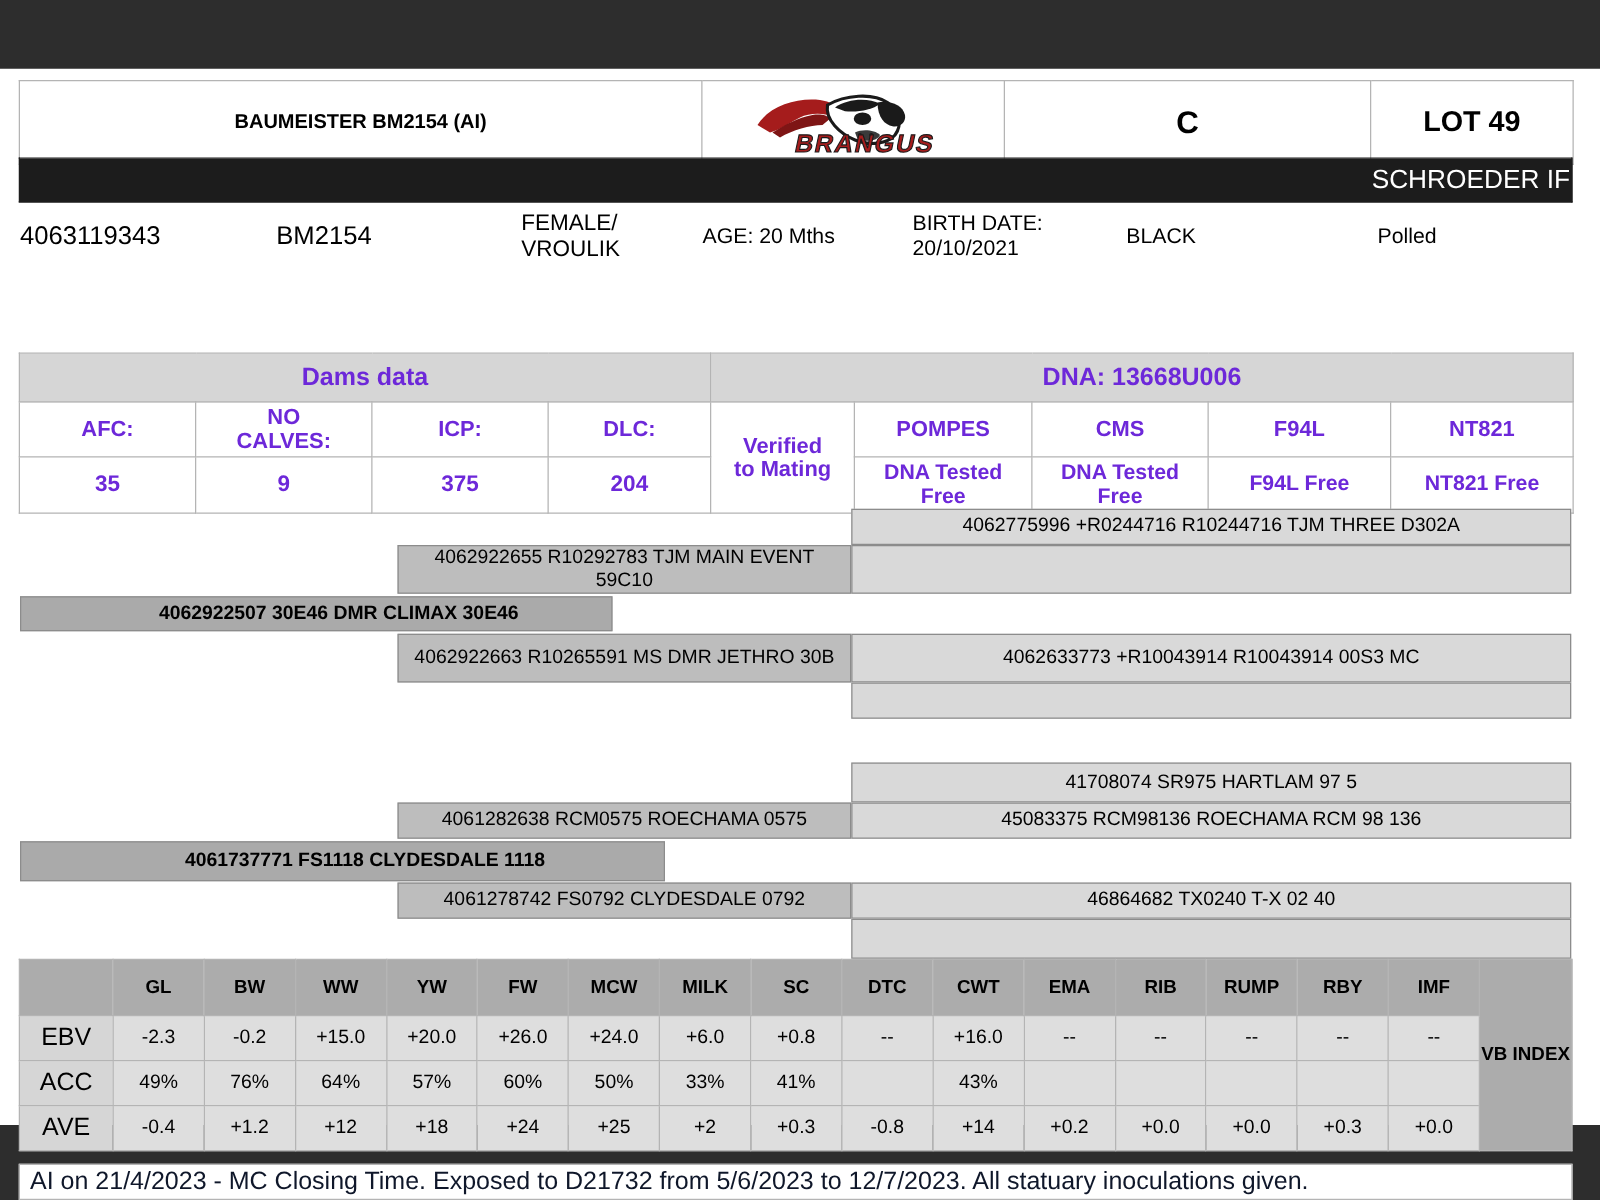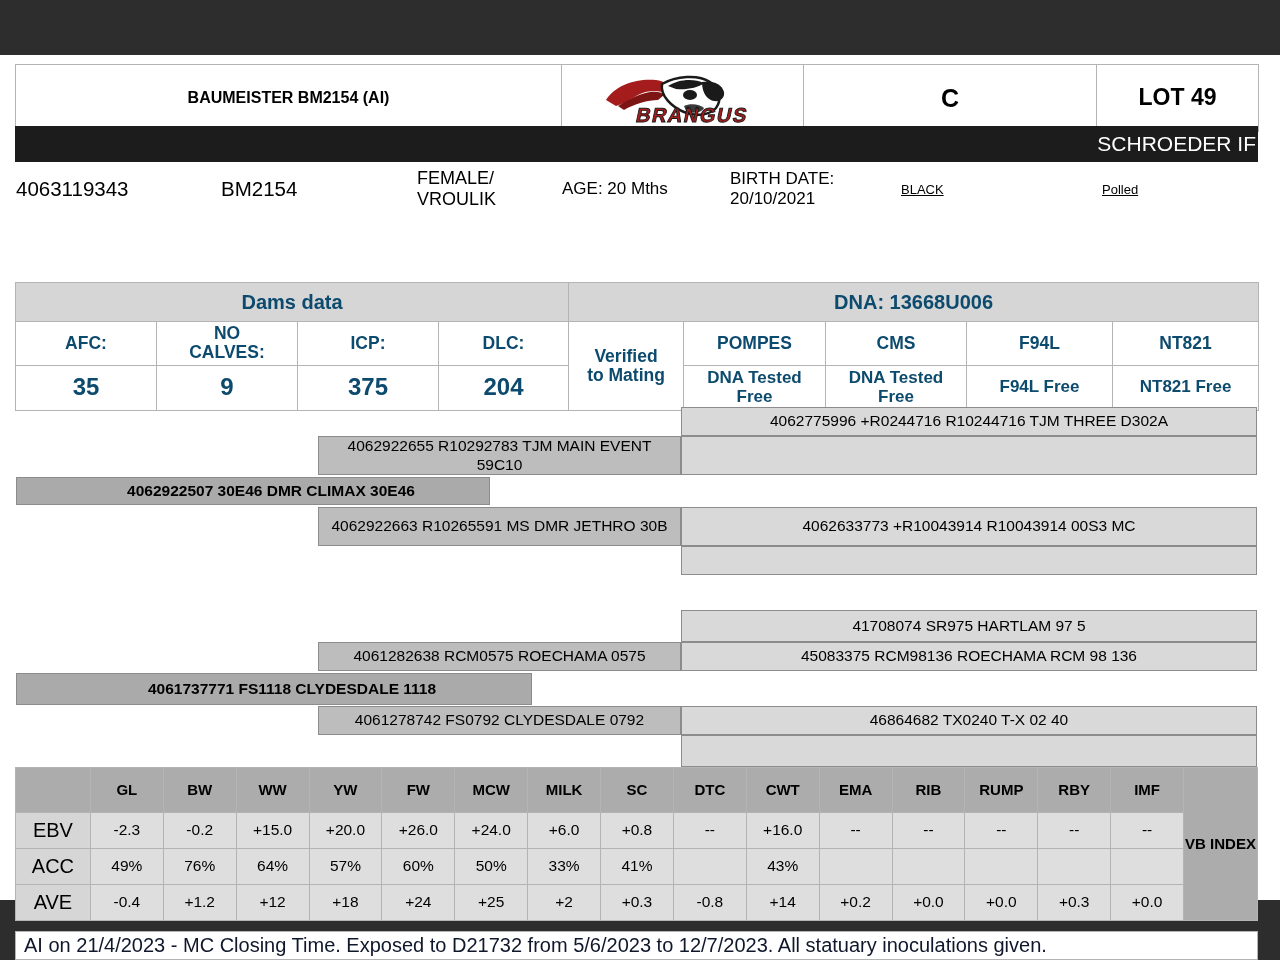--- a/index.html
+++ b/index.html
@@ -48,40 +48,40 @@
     background: #1c1c1c !important;
     color: #ffffff !important;
     font-size: 21px;
     height: 32px;
     border: 1px solid #1c1c1c !important;
     text-align: right;
   }
   .r2 td { font-size: 20.5px; height: 58px; }
   .r2 .sm { font-size: 18px; }
   .r2 .sm2 { font-size: 17px; }
-  .r2 .med { font-size: 13px; text-decoration: underline; }
+  .r2 .med { font-size: 17px; }
 
   
   #dams {
     position: absolute;
     left: 15px; top: 227px;
     width: 1243px;
   }
   #dams td {
     border: 1px solid #b4b4b4;
     text-align: center;
     vertical-align: middle;
     font-weight: bold;
-    color: #0c4a6e;
+    color: #6d28d9;
     line-height: 1.1;
     padding: 2px 18px;
   }
   .secthead td { background: #d6d6d6; font-size: 20px; height: 34px; }
   .dlabel { font-size: 17.5px; height: 30px; }
-  .dval   { font-size: 24px; height: 40px; }
+  .dval   { font-size: 18px; height: 40px; }
   .vmerge { font-size: 17.5px; }
   .dnacell { font-size: 17px; }
 
   
   #ped {
     position: absolute;
     left: 0; top: 348px;
     width: 1280px; height: 372px;
   }
   .pbox {

